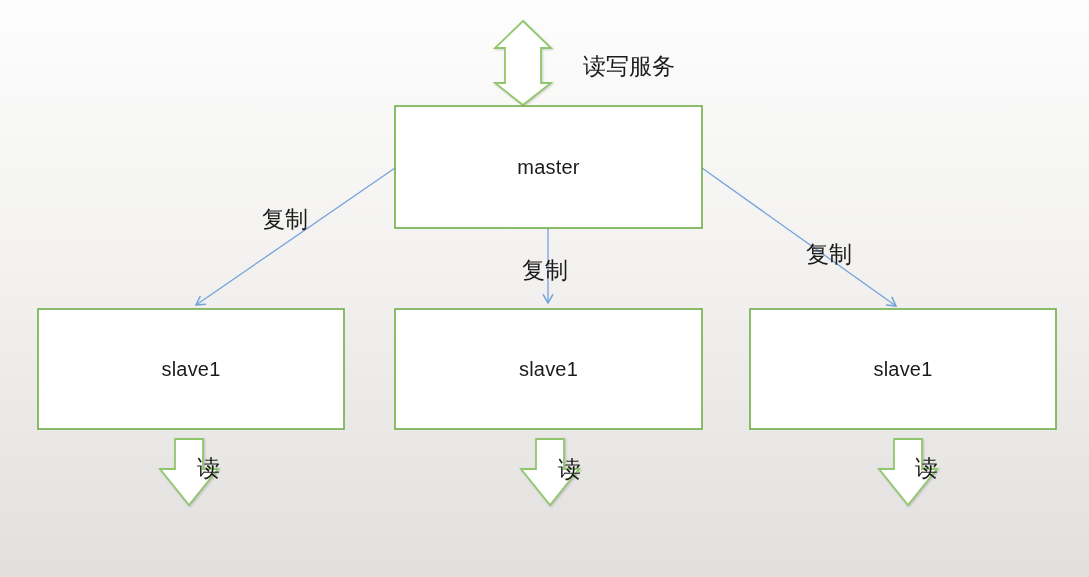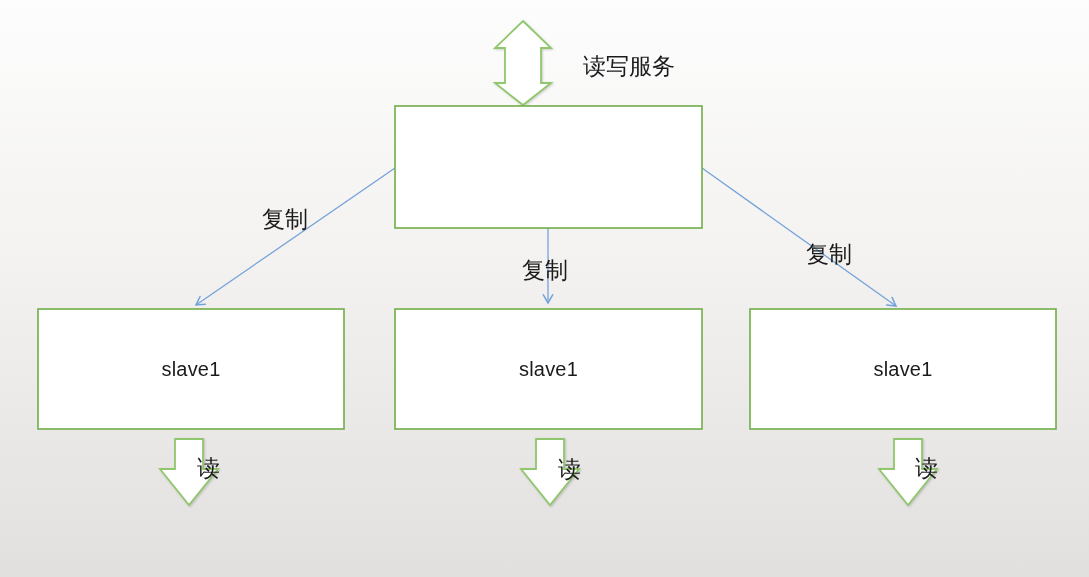--- a/index.html
+++ b/index.html
@@ -62,20 +62,21 @@
     <rect class="box" x="395" y="309" width="307" height="120"></rect>
     <rect class="box" x="750" y="309" width="306" height="120"></rect>
 
     <polygon class="block-arrow" points="175,439 203,439 203,469 218,469 189,505 160,469 175,469"></polygon>
     <polygon class="block-arrow" points="536,439 564,439 564,469 579,469 550,505 521,469 536,469"></polygon>
     <polygon class="block-arrow" points="894,439 922,439 922,469 937,469 908,505 879,469 894,469"></polygon>
   </svg>
 
   <div class="lbl cjk" style="left:583px;top:53px;">读写服务</div>
 
+  <div class="lbl node-lbl" style="left:395px;top:106px;width:307px;height:122px;">master</div>
 
   <div class="lbl node-lbl" style="left:38px;top:309px;width:306px;height:120px;">slave1</div>
   <div class="lbl node-lbl" style="left:395px;top:309px;width:307px;height:120px;">slave1</div>
   <div class="lbl node-lbl" style="left:750px;top:309px;width:306px;height:120px;">slave1</div>
 
   <div class="lbl cjk" style="left:262px;top:206px;">复制</div>
   <div class="lbl cjk" style="left:522px;top:257px;">复制</div>
   <div class="lbl cjk" style="left:806px;top:241px;">复制</div>
 
   <div class="lbl cjk" style="left:197px;top:455px;">读</div>

